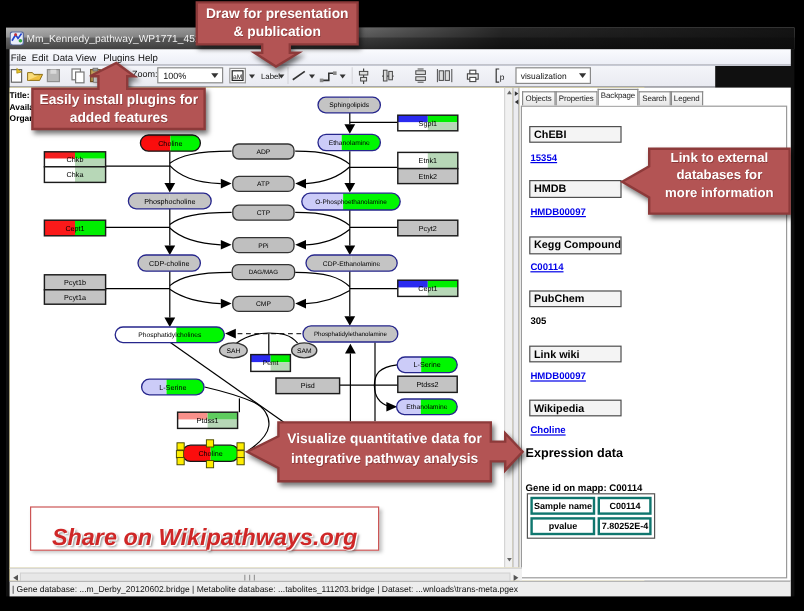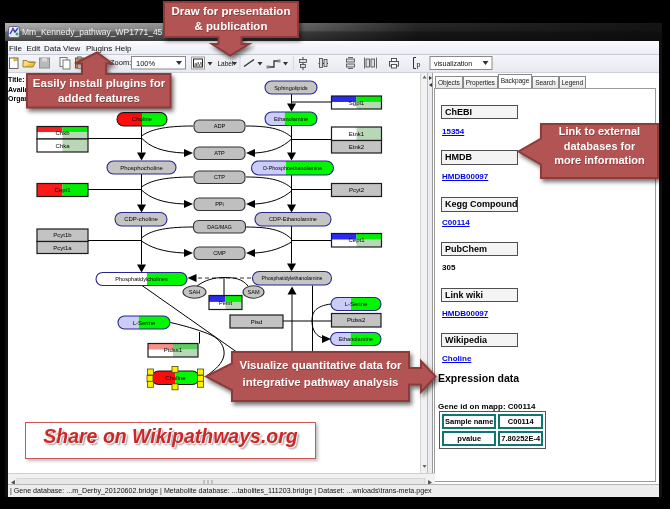--- a/index.html
+++ b/index.html
@@ -5,21 +5,21 @@
 #stage{position:relative;width:670px;height:509px;background:#000}
 #win{position:absolute;left:5px;top:23px;width:657px;height:474px;background:#101010}
 #titlebar{position:absolute;left:0;top:0;width:657px;height:18px;
  background:linear-gradient(to bottom,#b4b4b4 0%,#979797 42%,#676767 50%,#525252 85%,#454545 100%)}
 #titleshade{position:absolute;left:0;top:0;width:657px;height:18px;
  background:linear-gradient(to right,rgba(0,0,0,0) 0%,rgba(0,0,0,0.28) 38%,rgba(0,0,0,0.78) 63%,rgba(8,8,8,0.93) 100%)}
 #titletext{position:absolute;left:17px;top:3.5px;font-size:8.5px;color:#f2f2f2;white-space:nowrap;z-index:2}
 #menubar{position:absolute;left:3px;top:18px;width:651px;height:14px;
  background:linear-gradient(to bottom,#fafbfe,#eceef6);border-bottom:1px solid #c6c9d4;font-size:8px;color:#111}
 #menubar span{position:absolute;top:2.5px}
-#toolbar{position:absolute;left:3px;top:32px;width:651px;height:18px;
+#toolbar{position:absolute;left:3px;top:32px;width:588px;height:18px;
  background:linear-gradient(to bottom,#f4f5f9,#e9eaf1);border-bottom:1px solid #cdd0da}
 #main{position:absolute;left:3px;top:50px;width:529px;height:411px;background:#fde047}
 #canvas{position:absolute;left:0;top:0;width:412px;height:400px;background:#fff}
 #vscroll{position:absolute;left:412px;top:0;width:7px;height:400px;background:#f1f1f1;border-left:1px solid #d5d5d5}
 #splitter{position:absolute;left:419px;top:0;width:6px;height:400px;background:#ececf0;border-left:1px solid #bbb;border-right:1px solid #999}
 #panel{position:absolute;left:425px;top:0;width:226px;height:411px;background:#fff;font-size:7.5px}
 #hscroll{position:absolute;left:0;top:400px;width:427px;height:11px;background:#f1f1f1;border-top:1px solid #cfcfcf}
 #status{position:absolute;left:3px;top:461px;width:651px;height:13px;background:#ededed;border-top:1px solid #b5b5b5;
  font-size:7.1px;color:#111;line-height:12px;white-space:nowrap;overflow:hidden}
 #tabs{position:absolute;left:2px;top:1px;height:14px;white-space:nowrap}
@@ -32,21 +32,21 @@
 .lnk{position:absolute;left:7px;font-size:8px;font-weight:bold}
 .lnk a{color:#0000e8;text-decoration:underline}
 .lnk .plain{color:#000}
 #expr{position:absolute;left:3px;top:283px;font-size:10.5px;font-weight:bold}
 #geneid{position:absolute;left:3px;top:313px;font-size:8px;font-weight:bold}
 #xtab{position:absolute;left:4px;top:322px;border:1px solid #555;border-collapse:separate;border-spacing:2px;background:#fff}
 #xtab td{border:2px solid #0f766e;font-size:7.5px;font-weight:bold;text-align:center;height:15px;padding:0 1px;white-space:nowrap}
 #xtab .c1{width:53px} #xtab .c2{width:42px}
 #share{position:absolute;left:25px;top:422px;width:291px;height:37px;background:#fff;border:1px solid #cc5555;z-index:55;
  box-shadow:2px 2px 3px rgba(0,0,0,0.25)}
-#share div{font-size:19.5px;font-weight:bold;font-style:italic;color:#cf2727;text-align:center;margin-top:2px;
+#share div{font-size:19.5px;font-weight:bold;font-style:italic;color:#cf2727;text-align:center;margin-top:14px;
  text-shadow:1px 1px 0 #fff,2px 2px 2px rgba(80,80,80,0.6)}
 svg text{font-family:"Liberation Sans",sans-serif}
 </style></head><body>
 <div id="stage">
  <div id="win">
   <div id="titlebar">
         <div id="titleshade"></div>
    <svg width="12" height="12" style="position:absolute;left:3px;top:3px;z-index:2">
      <rect x="0.5" y="0.5" width="11" height="11" rx="2" fill="#e8ecf8" stroke="#5a6a9a"></rect>
      <path d="M2,8 L5,3 L7,6 L10,2" stroke="#2244cc" stroke-width="1.4" fill="none"></path>

